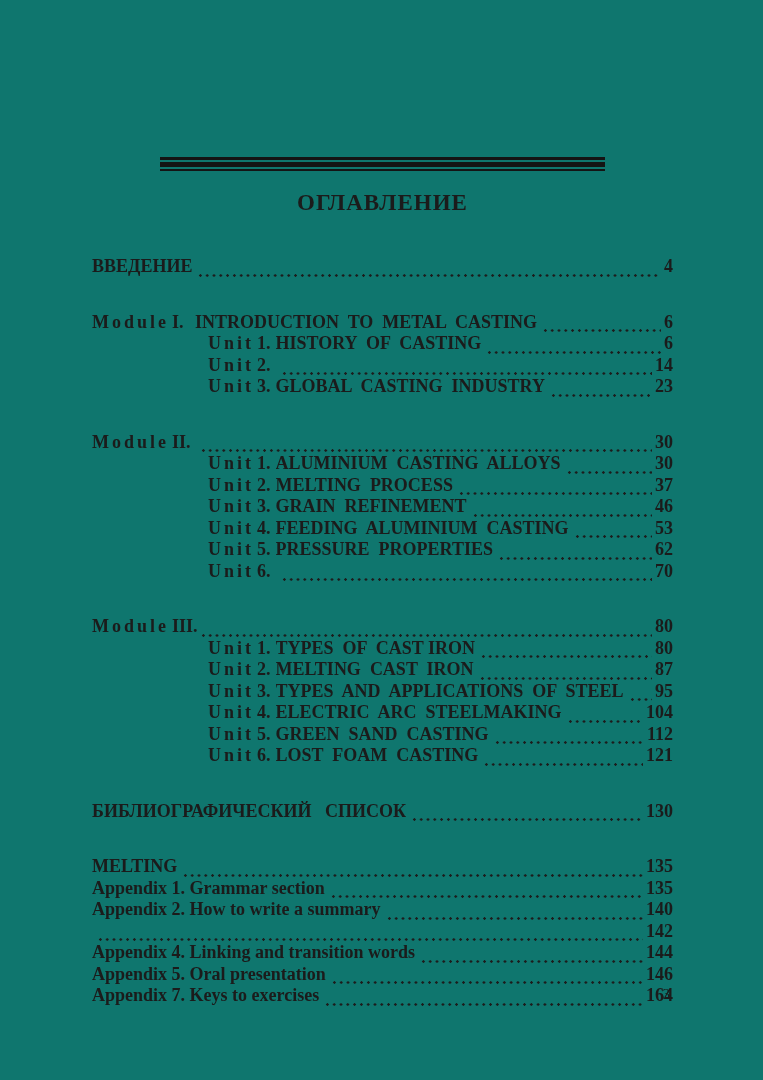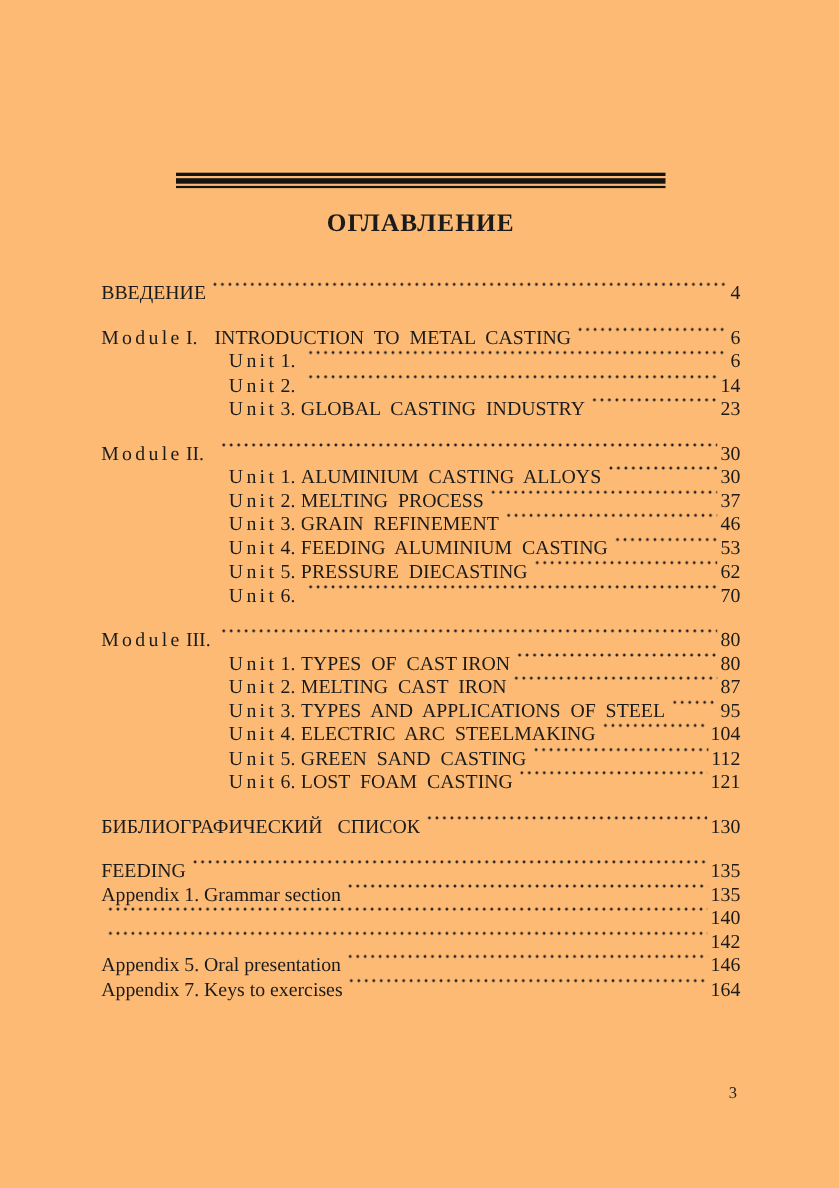--- a/index.html
+++ b/index.html
@@ -4,21 +4,21 @@
 <style>
   html, body { margin: 0; padding: 0; }
   body {
     width: 763px; height: 1080px;
     background: #f2f2f2;
     font-family: "Liberation Serif", serif;
   }
   .page {
     position: relative;
     width: 763px; height: 1080px;
-    background: #fdba74;
+    background: #0f766e;
     color: #1b1b1b;
     overflow: hidden;
   }
   .content {
     position: absolute;
     left: 92px; top: 157px;
     width: 581px;
   }
   
   .rule { width: 445px; margin: 0 auto; }
@@ -34,27 +34,28 @@
     font-size: 23px;
     font-weight: bold;
     letter-spacing: 1px;
     line-height: 28px;
   }
 
   .toc-list { margin-top: 39px; }
 
   .toc-row {
     display: flex;
-    align-items: flex-start;
+    align-items: flex-end;
     flex-wrap: nowrap;
     font-size: 18px;
     line-height: 21.5px;
     white-space: nowrap;
-  }
-  .toc-row.gap-before { margin-top: 19px; }
+    font-weight: bold;
+  }
+  .toc-row.gap-before { margin-top: 34px; }
   .toc-row.unit { padding-left: 116px; }
 
   .toc-label {
     white-space: pre;
     word-spacing: -1.5px;
     flex: 0 0 auto;
   }
   .toc-row.module .toc-label { width: 103px; }
   .toc-row.unit .toc-label { margin-right: 5px; }
 
@@ -108,20 +109,21 @@
           <span class="toc-page">4</span>
         </div>
         <div class="toc-row module gap-before">
           <span class="toc-label">M o d u l e  I.</span>
           <span class="toc-title caps">INTRODUCTION  TO  METAL  CASTING</span>
           <span class="leader"></span>
           <span class="toc-page">6</span>
         </div>
         <div class="toc-row unit">
           <span class="toc-label">U n i t  1.</span>
+          <span class="toc-title caps">HISTORY  OF  CASTING</span>
           <span class="leader"></span>
           <span class="toc-page">6</span>
         </div>
         <div class="toc-row unit">
           <span class="toc-label">U n i t  2.</span>
           <span class="leader"></span>
           <span class="toc-page">14</span>
         </div>
         <div class="toc-row unit">
           <span class="toc-label">U n i t  3.</span>
@@ -153,21 +155,21 @@
           <span class="toc-page">46</span>
         </div>
         <div class="toc-row unit">
           <span class="toc-label">U n i t  4.</span>
           <span class="toc-title caps">FEEDING  ALUMINIUM  CASTING</span>
           <span class="leader"></span>
           <span class="toc-page">53</span>
         </div>
         <div class="toc-row unit">
           <span class="toc-label">U n i t  5.</span>
-          <span class="toc-title caps">PRESSURE  DIECASTING</span>
+          <span class="toc-title caps">PRESSURE  PROPERTIES</span>
           <span class="leader"></span>
           <span class="toc-page">62</span>
         </div>
         <div class="toc-row unit">
           <span class="toc-label">U n i t  6.</span>
           <span class="leader"></span>
           <span class="toc-page">70</span>
         </div>
         <div class="toc-row module gap-before">
           <span class="toc-label">M o d u l e  III.</span>
@@ -209,38 +211,44 @@
           <span class="toc-title caps">LOST  FOAM  CASTING</span>
           <span class="leader"></span>
           <span class="toc-page">121</span>
         </div>
         <div class="toc-row simple gap-before">
           <span class="toc-title caps">БИБЛИОГРАФИЧЕСКИЙ   СПИСОК</span>
           <span class="leader"></span>
           <span class="toc-page">130</span>
         </div>
         <div class="toc-row simple gap-before">
-          <span class="toc-title caps">FEEDING</span>
+          <span class="toc-title caps">MELTING</span>
           <span class="leader"></span>
           <span class="toc-page">135</span>
         </div>
         <div class="toc-row appendix">
           <span class="toc-title">Appendix 1. Grammar section</span>
           <span class="leader"></span>
           <span class="toc-page">135</span>
         </div>
         <div class="toc-row appendix">
+          <span class="toc-title">Appendix 2. How to write a summary</span>
           <span class="leader"></span>
           <span class="toc-page">140</span>
         </div>
         <div class="toc-row appendix">
           <span class="leader"></span>
           <span class="toc-page">142</span>
         </div>
         <div class="toc-row appendix">
+          <span class="toc-title">Appendix 4. Linking and transition words</span>
+          <span class="leader"></span>
+          <span class="toc-page">144</span>
+        </div>
+        <div class="toc-row appendix">
           <span class="toc-title">Appendix 5. Oral presentation</span>
           <span class="leader"></span>
           <span class="toc-page">146</span>
         </div>
         <div class="toc-row appendix">
           <span class="toc-title">Appendix 7. Keys to exercises</span>
           <span class="leader"></span>
           <span class="toc-page">164</span>
         </div>
       </div>

